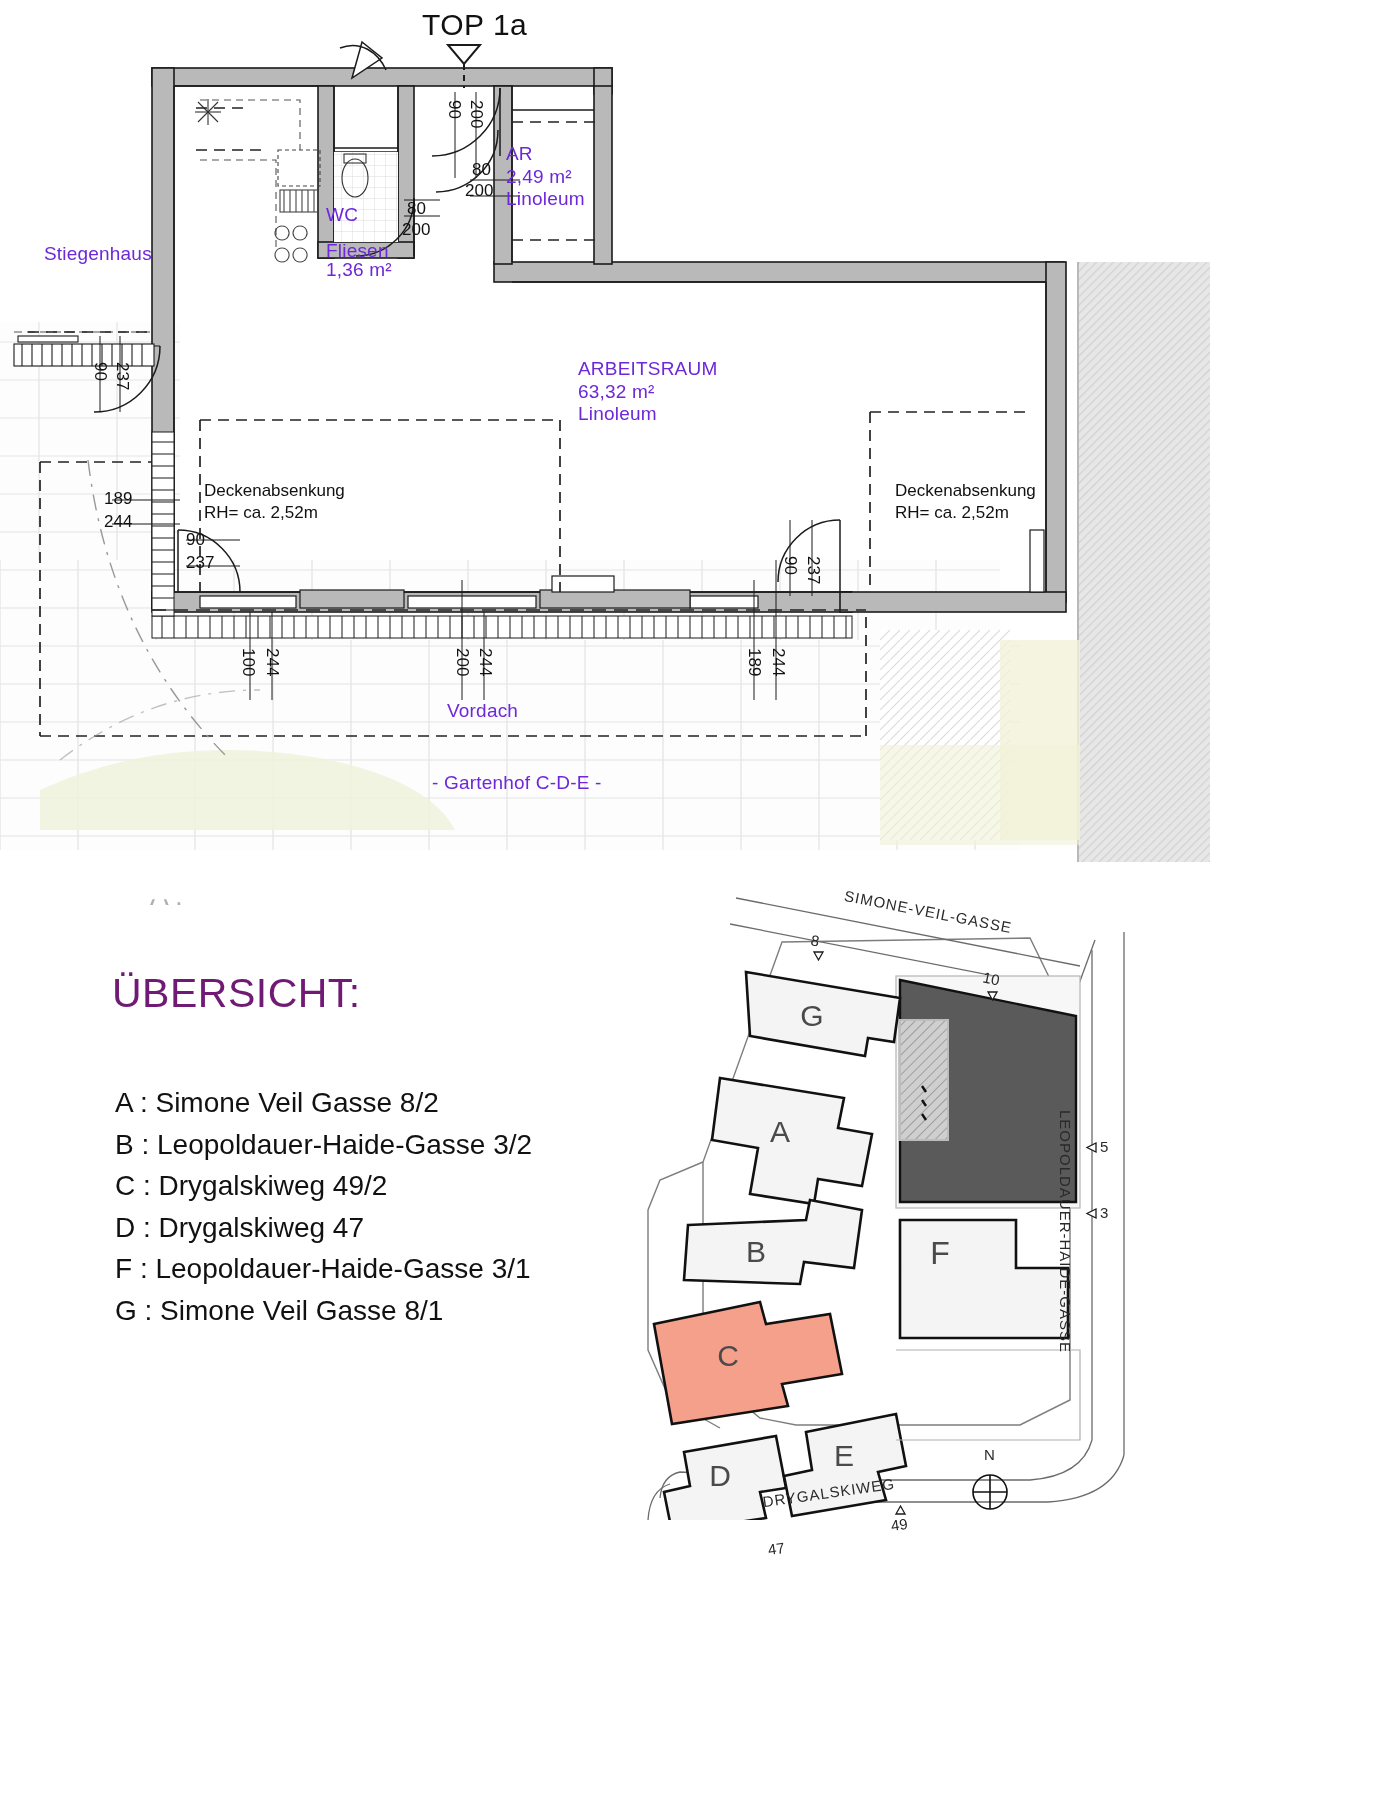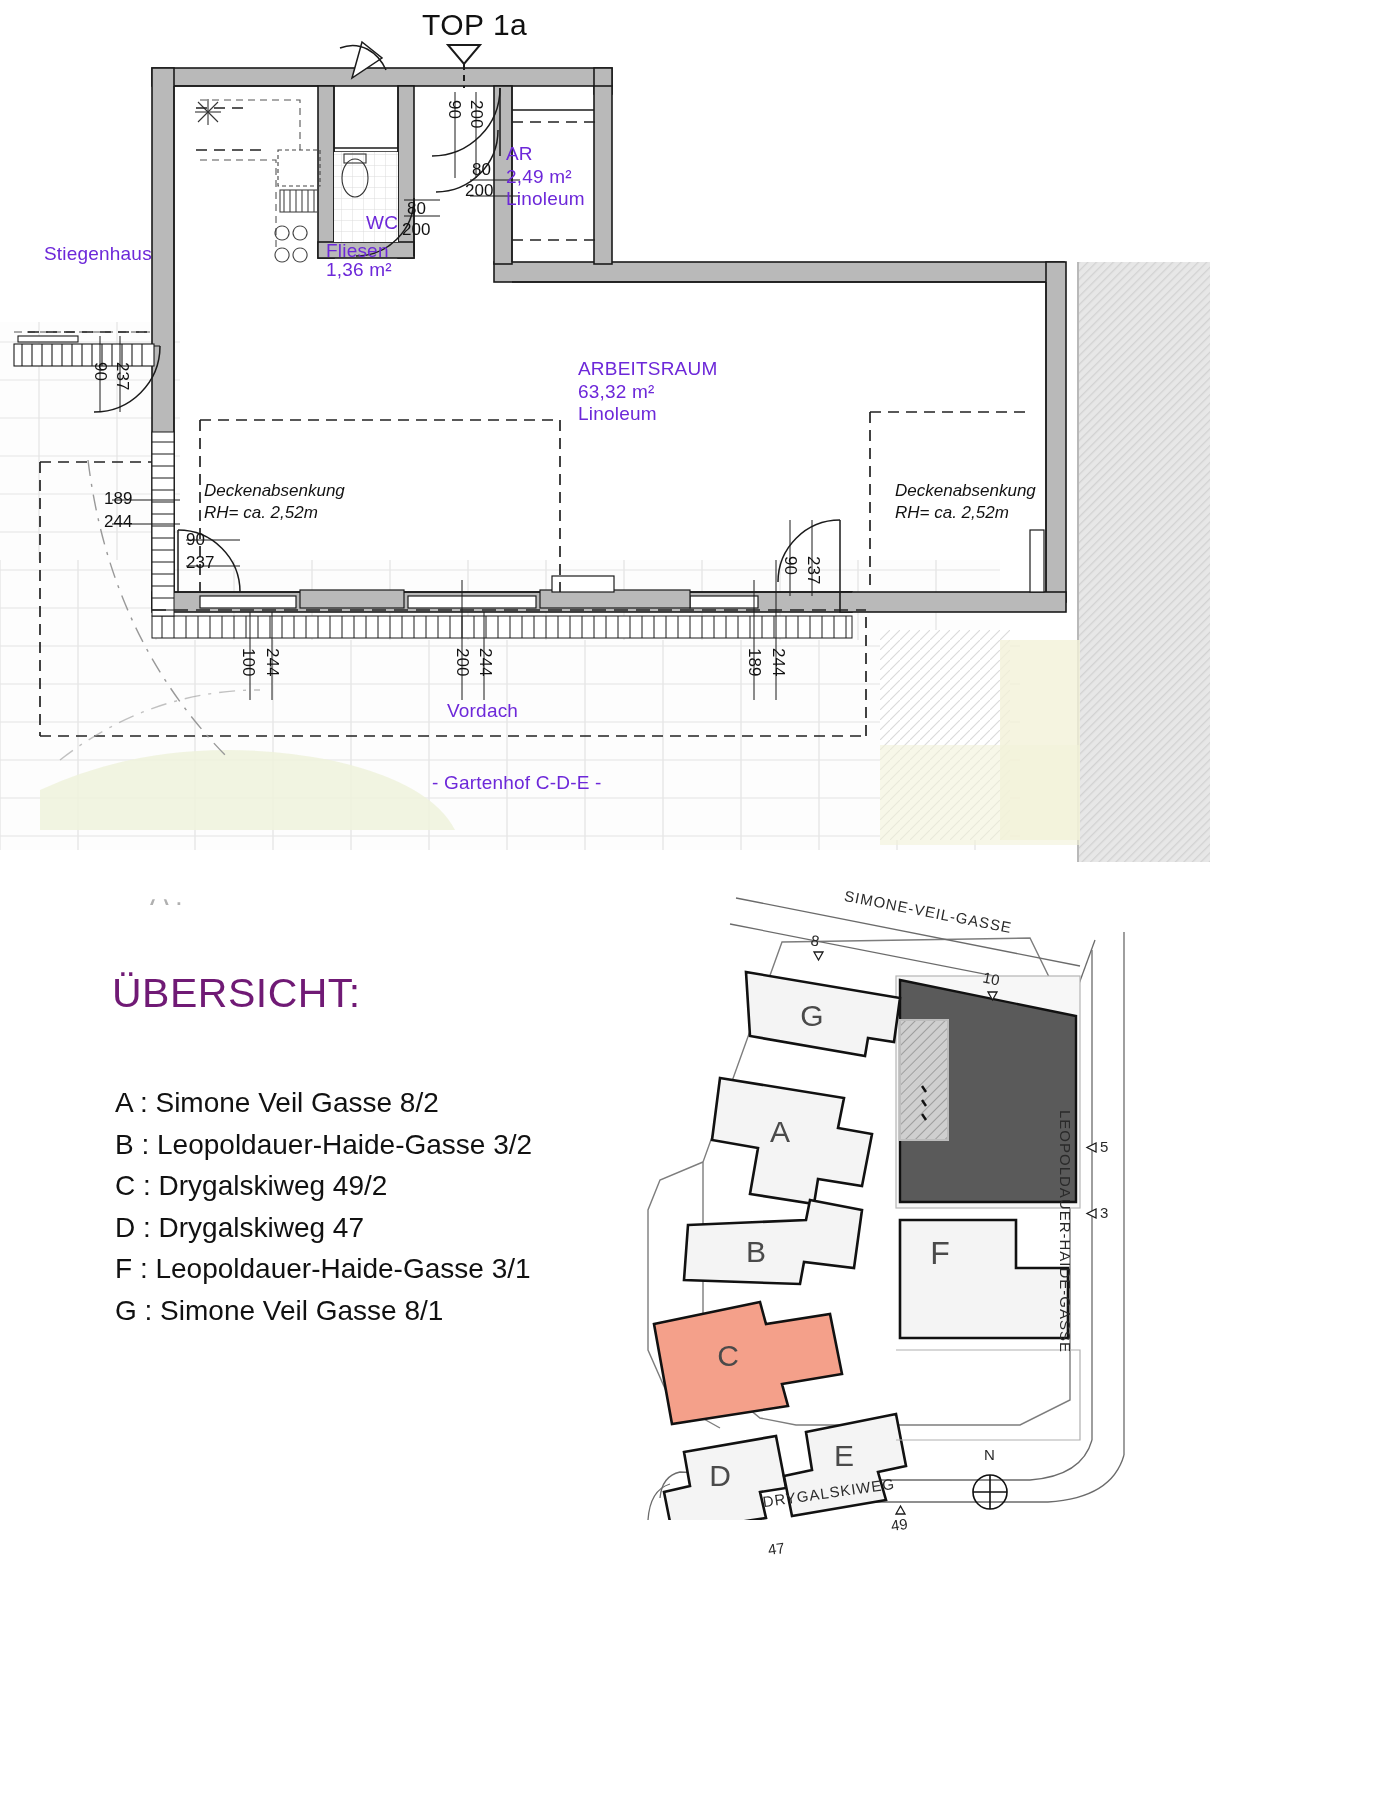--- a/index.html
+++ b/index.html
@@ -21,21 +21,21 @@
   .txt { white-space: pre; font-family: "Liberation Sans", sans-serif; }
   .vert { writing-mode: vertical-rl; text-orientation: mixed; }
 
   
   #floorplan {
     position: absolute; left: 0; top: 0; width: 1376px; height: 880px;
   }
   #floorplan svg { position: absolute; left: 0; top: 0; }
 
   .fp-label { font-size: 19px; color: #6d28d9; letter-spacing: .2px; }
-  .fp-label-sm { font-size: 17px; color: #111; font-style: italic; }
+  .fp-label-sm { font-size: 17px; color: #111; }
   .fp-dim { font-size: 17px; color: #111; font-family: "Liberation Sans", sans-serif; }
   .fp-top-title { font-size: 30px; color: #111; letter-spacing: .5px; }
 
   
   #overview {
     position: absolute; left: 0; top: 880px; width: 1400px; height: 925px;
   }
   #ov-title {
     position: absolute; left: 112px; top: 90px;
     font-size: 41px; color: #701a75; letter-spacing: .5px;
@@ -361,21 +361,21 @@
       <g stroke="#999" stroke-width="1.4" fill="none">
         <path d="M88 460 Q 110 640 230 760" stroke-dasharray="16 8 3 8"></path>
         <path d="M60 760 Q 150 690 260 690" stroke-dasharray="16 8 3 8" opacity=".6"></path>
       </g>
     </svg>
 
     <div class="abs txt fp-top-title" style="left:422px; top:8px;">TOP 1a</div>
 
     <div class="abs txt fp-label" style="left:44px; top:243px;">Stiegenhaus</div>
 
-    <div class="abs txt fp-label" style="left:326px; top:212px;margin-left:40px;">WC</div>
+    <div class="abs txt fp-label" style="left:326px; top:204px;">WC</div>
     <div class="abs txt fp-label" style="left:326px; top:220px;margin-top:39px;">1,36 m²</div>
     <div class="abs txt fp-label" style="left:326px; top:240px;">Fliesen</div>
 
     <div class="abs txt fp-label" style="left:506px; top:143px;">AR</div>
     <div class="abs txt fp-label" style="left:506px; top:166px;">2,49 m²</div>
     <div class="abs txt fp-label" style="left:506px; top:188px;">Linoleum</div>
 
     <div class="abs txt fp-label" style="left:578px; top:358px;">ARBEITSRAUM</div>
     <div class="abs txt fp-label" style="left:578px; top:381px;">63,32 m²</div>
     <div class="abs txt fp-label" style="left:578px; top:403px;">Linoleum</div>

